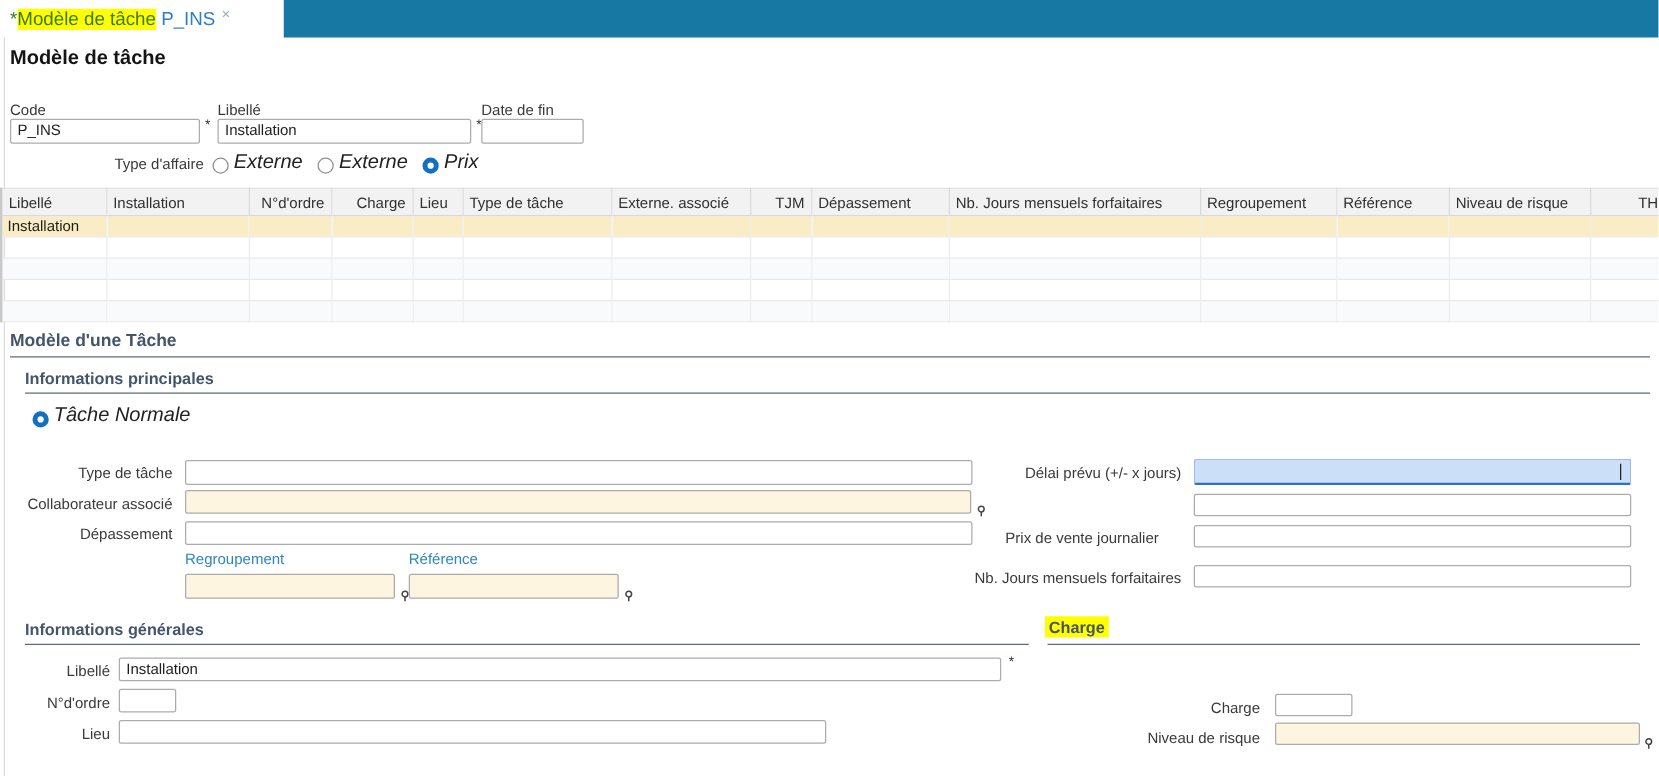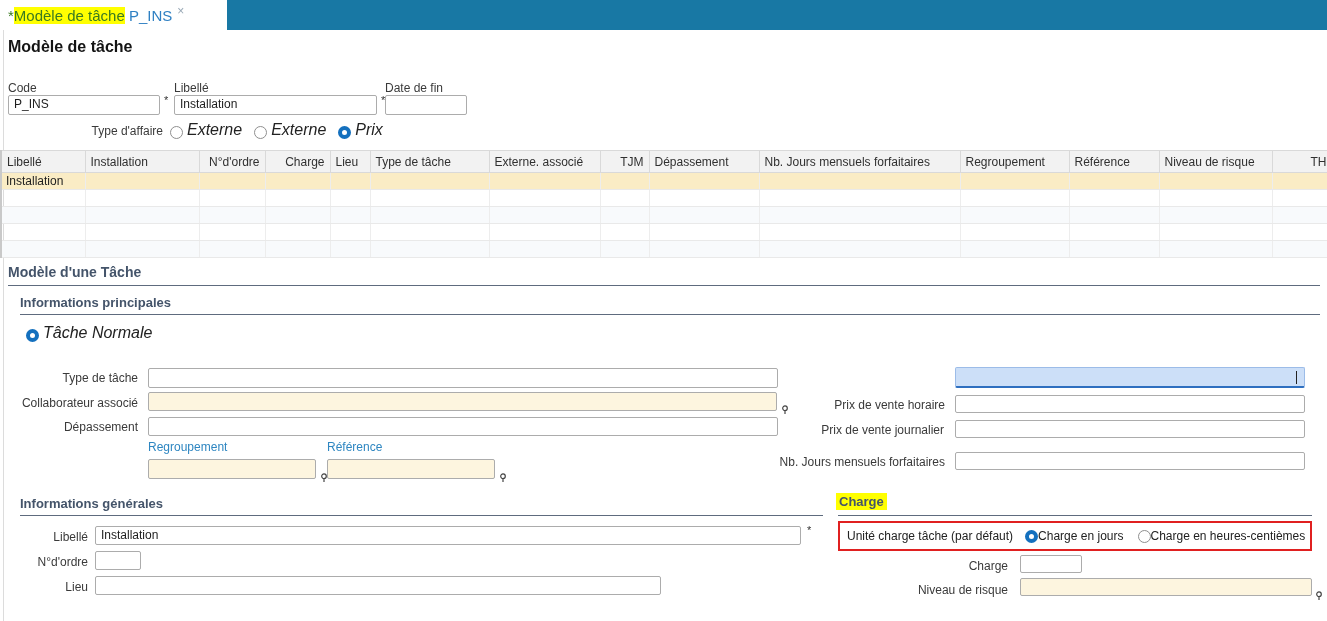--- a/index.html
+++ b/index.html
@@ -241,28 +241,28 @@
 
   <div class="blue-lab" style="left:327px; top:440px;">Référence</div>
   <div class="inp cream" style="left:327px; top:459px; width:168px; height:20px;"></div>
   <span class="icon-btn" style="left:499px; top:469px;">
     <svg width="8" height="10" viewBox="0 0 8 10">
         <circle cx="4" cy="3.2" r="2.3" fill="none" stroke="#444" stroke-width="1.2"></circle>
         <line x1="4" y1="5.5" x2="4" y2="9" stroke="#444" stroke-width="1.2"></line>
       </svg>
   </span>
 
+  <div class="lab r" style="left:705px; top:371px; width:240px;">Délai prévu (+/- x jours)</div>
   <div class="inp focused" style="left:955px; top:367px; width:350px; height:21px;">
     <span class="caret"></span>
   </div>
 
-  <div class="lab r" style="left:705px; top:398px; width:240px;">Prix de vente horaire</div>
   <div class="inp" style="left:955px; top:395px; width:350px; height:18px;"></div>
 
-  <div class="lab r" style="left:704px; top:423px; width:240px;">Prix de vente journalier</div>
+  <div class="lab r" style="left:687px; top:423px; width:240px;">Prix de vente journalier</div>
   <div class="inp" style="left:955px; top:420px; width:350px; height:18px;"></div>
 
   <div class="lab r" style="left:705px; top:455px; width:240px;">Nb. Jours mensuels forfaitaires</div>
   <div class="inp" style="left:955px; top:452px; width:350px; height:18px;"></div>
 
   <div class="sect" style="left:20px; top:496px; font-size:13px;">Informations générales</div>
   <div class="rule" style="left:20px; top:515px; width:803px;"></div>
 
   <div class="lab r" style="left:8px; top:530px; width:80px;">Libellé</div>
   <div class="inp" style="left:95px; top:526px; width:706px; height:19px;">Installation</div>
@@ -270,27 +270,20 @@
 
   <div class="lab r" style="left:8px; top:555px; width:80px;">N°d'ordre</div>
   <div class="inp" style="left:95px; top:551px; width:46px; height:19px;"></div>
 
   <div class="lab r" style="left:8px; top:580px; width:80px;">Lieu</div>
   <div class="inp" style="left:95px; top:576px; width:566px; height:19px;"></div>
 
   <div class="sect" style="left:836px; top:494px; font-size:13px;"><span class="hl-yellow">Charge</span></div>
   <div class="rule" style="left:838px; top:515px; width:474px;"></div>
 
-  <div class="alert-box" style="left:838px; top:521px; width:474px; height:30px;">
-    <span style="margin-right:12px;">Unité charge tâche (par défaut)</span>
-    <span class="radio sel"></span>
-    <span class="rlab" style="margin-right:14px;">Charge en jours</span>
-    <span class="radio"></span>
-    <span class="rlab">Charge en heures-centièmes</span>
-  </div>
 
   <div class="lab r" style="left:860px; top:559px; width:148px;">Charge</div>
   <div class="inp" style="left:1020px; top:555px; width:62px; height:18px;"></div>
 
   <div class="lab r" style="left:860px; top:583px; width:148px;">Niveau de risque</div>
   <div class="inp cream" style="left:1020px; top:578px; width:292px; height:18px;"></div>
   <span class="icon-btn" style="left:1315px; top:587px;">
     <svg width="8" height="10" viewBox="0 0 8 10">
         <circle cx="4" cy="3.2" r="2.3" fill="none" stroke="#444" stroke-width="1.2"></circle>
         <line x1="4" y1="5.5" x2="4" y2="9" stroke="#444" stroke-width="1.2"></line>

